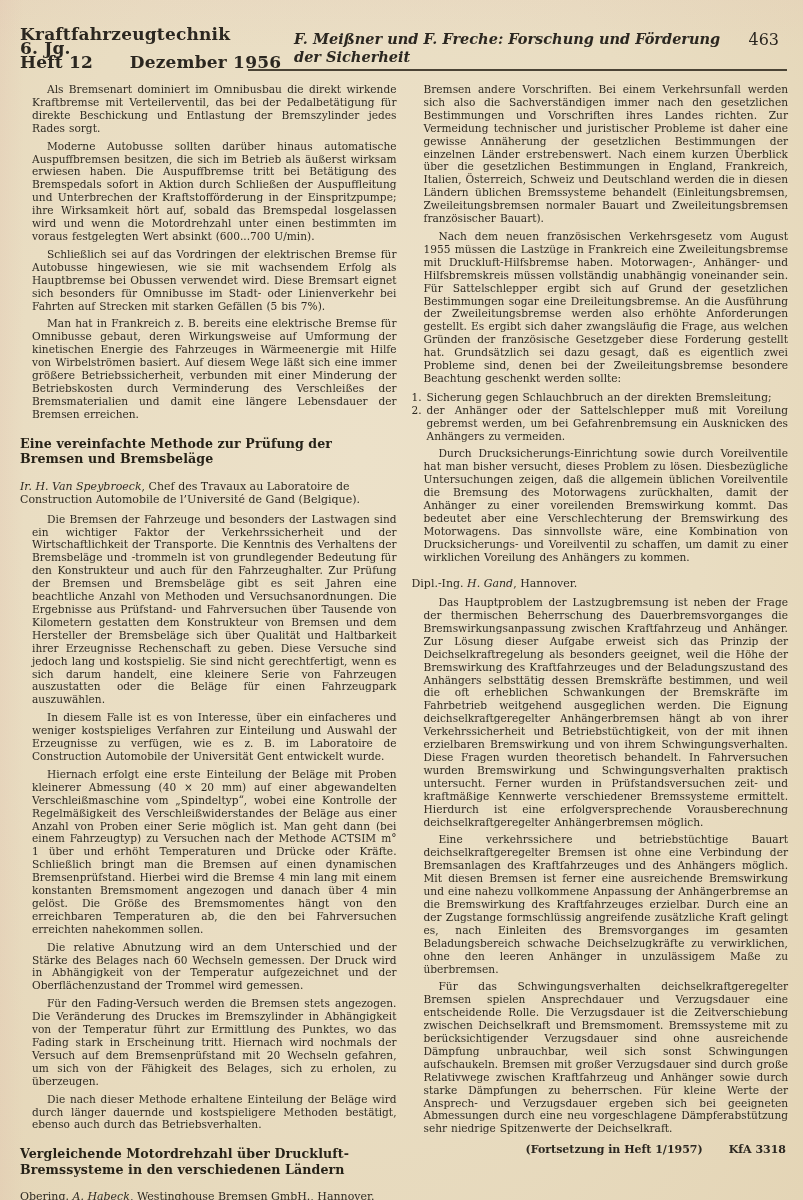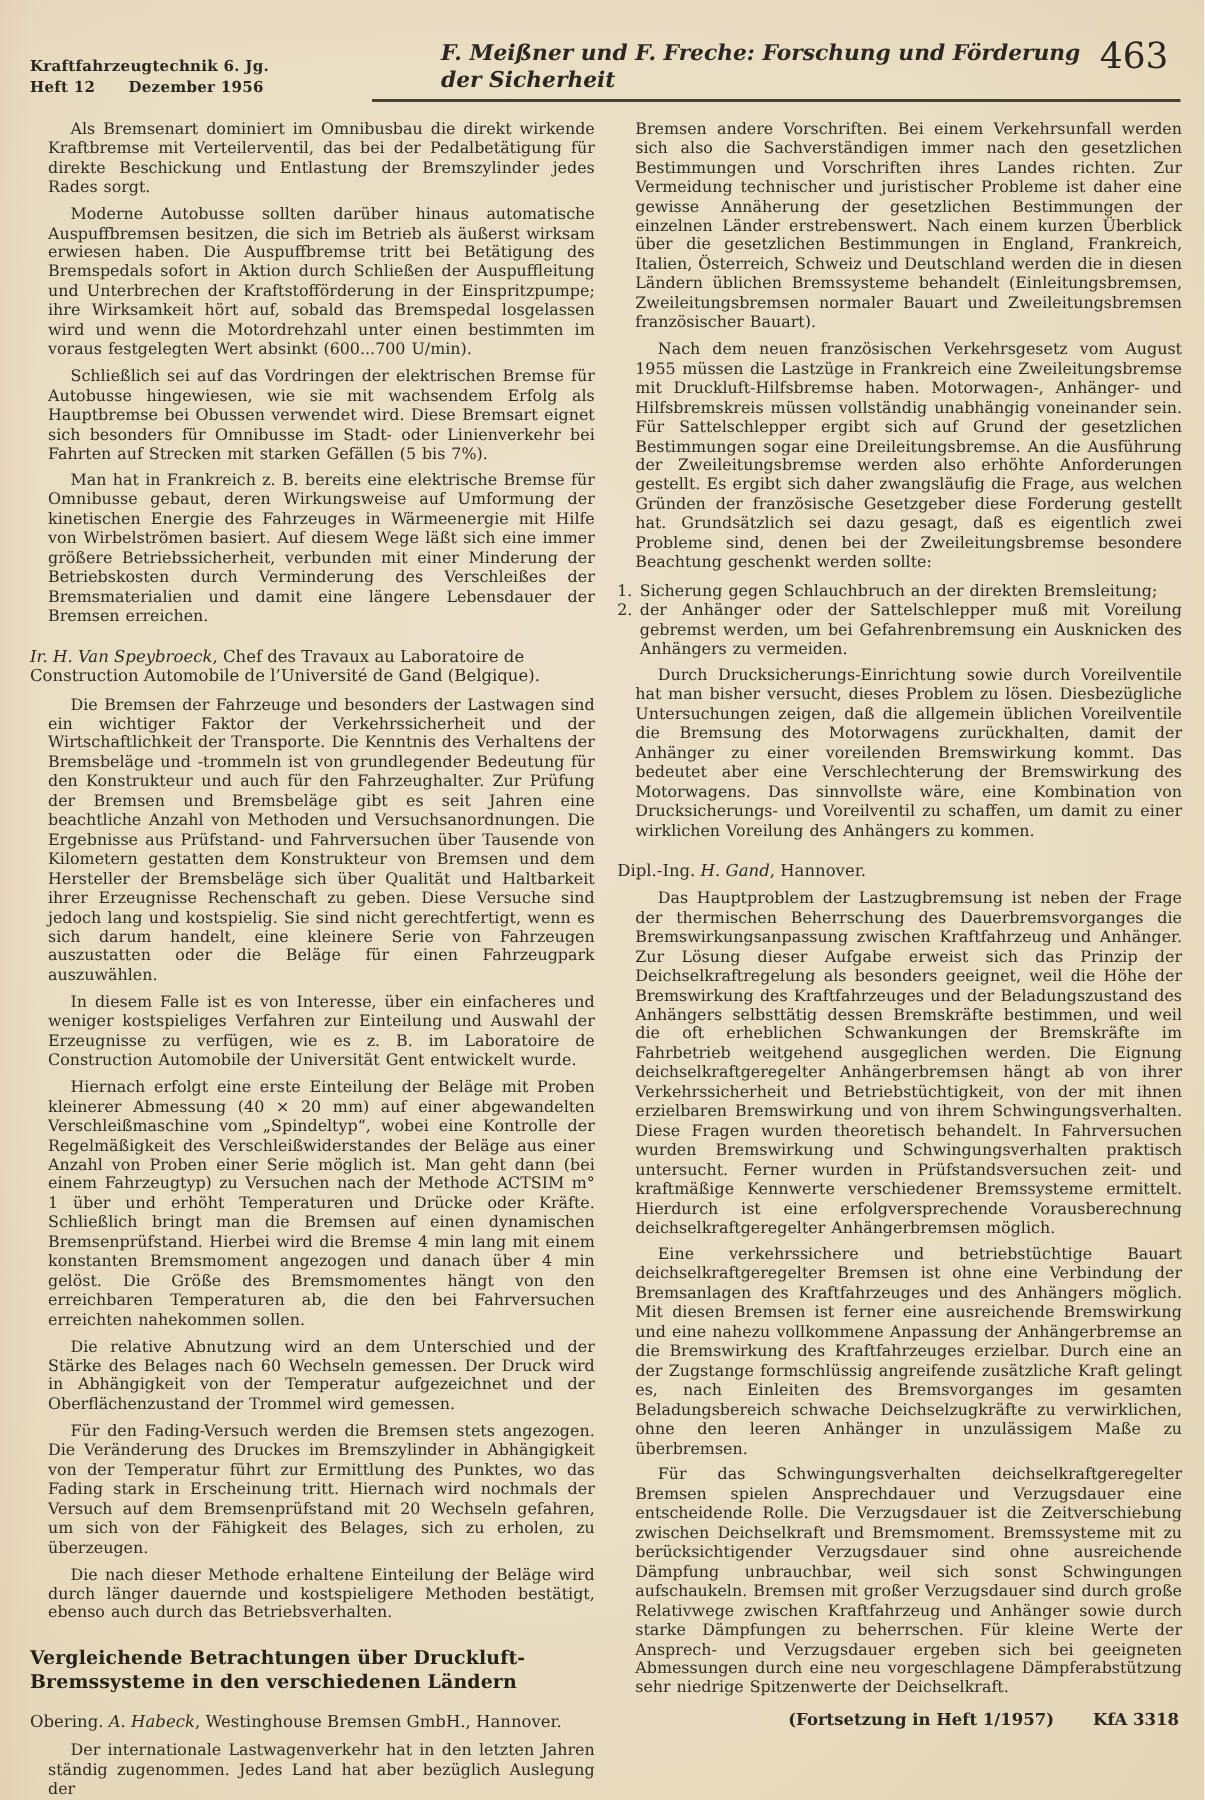--- a/index.html
+++ b/index.html
@@ -14,39 +14,39 @@
     font-family:"DejaVu Serif", serif;
     color:#2e2a22;
     overflow:hidden;
   }
   .header{
     display:flex;align-items:flex-end;
     padding:27px 16px 0 20px;
   }
   .journal-block{
     width:228px;flex:none;
-    font-size:10px;line-height:14px;font-weight:bold;
+    font-size:17px;line-height:14px;font-weight:bold;
     letter-spacing:0.2px;
     padding-bottom:2px;
     color:#2b2720;
   }
   .journal-block .issue{white-space:pre;}
   .rule-zone{
     flex:1;display:flex;align-items:flex-start;justify-content:space-between;
     border-bottom:2px solid #4a4335;
     padding-bottom:3px;
   }
   .running-title{
     font-style:italic;font-weight:bold;
     font-size:14.5px;line-height:18px;
     padding-left:46px;
     color:#2b2720;
   }
   .page-number{
-    font-size:24px;line-height:20px;
+    font-size:16px;line-height:20px;
     padding-right:8px;
     color:#2b2720;
   }
   .columns{
     display:flex;gap:15px;
     padding:12px 15px 0 20px;
     height:1100px;
   }
   .col{flex:1;min-width:0;}
   .col p{
@@ -104,30 +104,31 @@
   </div>
 
   <div class="columns">
 
     <div class="col">
       <p class="first">Als Bremsenart dominiert im Omnibusbau die direkt wirkende Kraftbremse mit Verteilerventil, das bei der Pedalbetätigung für direkte Beschickung und Entlastung der Bremszylinder jedes Rades sorgt.</p>
       <p>Moderne Autobusse sollten darüber hinaus automatische Auspuffbremsen besitzen, die sich im Betrieb als äußerst wirksam erwiesen haben. Die Auspuffbremse tritt bei Betätigung des Bremspedals sofort in Aktion durch Schließen der Auspuffleitung und Unterbrechen der Kraftstofförderung in der Einspritzpumpe; ihre Wirksamkeit hört auf, sobald das Bremspedal losgelassen wird und wenn die Motordrehzahl unter einen bestimmten im voraus festgelegten Wert absinkt (600...700 U/min).</p>
       <p>Schließlich sei auf das Vordringen der elektrischen Bremse für Autobusse hingewiesen, wie sie mit wachsendem Erfolg als Hauptbremse bei Obussen verwendet wird. Diese Bremsart eignet sich besonders für Omnibusse im Stadt- oder Linienverkehr bei Fahrten auf Strecken mit starken Gefällen (5 bis 7%).</p>
       <p>Man hat in Frankreich z. B. bereits eine elektrische Bremse für Omnibusse gebaut, deren Wirkungsweise auf Umformung der kinetischen Energie des Fahrzeuges in Wärmeenergie mit Hilfe von Wirbelströmen basiert. Auf diesem Wege läßt sich eine immer größere Betriebssicherheit, verbunden mit einer Minderung der Betriebskosten durch Verminderung des Verschleißes der Bremsmaterialien und damit eine längere Lebensdauer der Bremsen erreichen.</p>
 
+      <h2 class="section-heading">Eine vereinfachte Methode zur Prüfung der Bremsen und Bremsbeläge</h2>
       <div class="author-line"><span class="name">Ir. H. Van Speybroeck</span><span>, Chef des Travaux au Laboratoire de Construction Automobile de l’Université de Gand (Belgique).</span></div>
 
       <p class="first">Die Bremsen der Fahrzeuge und besonders der Lastwagen sind ein wichtiger Faktor der Verkehrssicherheit und der Wirtschaftlichkeit der Transporte. Die Kenntnis des Verhaltens der Bremsbeläge und -trommeln ist von grundlegender Bedeutung für den Konstrukteur und auch für den Fahrzeughalter. Zur Prüfung der Bremsen und Bremsbeläge gibt es seit Jahren eine beachtliche Anzahl von Methoden und Versuchsanordnungen. Die Ergebnisse aus Prüfstand- und Fahrversuchen über Tausende von Kilometern gestatten dem Konstrukteur von Bremsen und dem Hersteller der Bremsbeläge sich über Qualität und Haltbarkeit ihrer Erzeugnisse Rechenschaft zu geben. Diese Versuche sind jedoch lang und kostspielig. Sie sind nicht gerechtfertigt, wenn es sich darum handelt, eine kleinere Serie von Fahrzeugen auszustatten oder die Beläge für einen Fahrzeugpark auszuwählen.</p>
       <p>In diesem Falle ist es von Interesse, über ein einfacheres und weniger kostspieliges Verfahren zur Einteilung und Auswahl der Erzeugnisse zu verfügen, wie es z. B. im Laboratoire de Construction Automobile der Universität Gent entwickelt wurde.</p>
       <p>Hiernach erfolgt eine erste Einteilung der Beläge mit Proben kleinerer Abmessung (40 × 20 mm) auf einer abgewandelten Verschleißmaschine vom „Spindeltyp“, wobei eine Kontrolle der Regelmäßigkeit des Verschleißwiderstandes der Beläge aus einer Anzahl von Proben einer Serie möglich ist. Man geht dann (bei einem Fahrzeugtyp) zu Versuchen nach der Methode ACTSIM m° 1 über und erhöht Temperaturen und Drücke oder Kräfte. Schließlich bringt man die Bremsen auf einen dynamischen Bremsenprüfstand. Hierbei wird die Bremse 4 min lang mit einem konstanten Bremsmoment angezogen und danach über 4 min gelöst. Die Größe des Bremsmomentes hängt von den erreichbaren Temperaturen ab, die den bei Fahrversuchen erreichten nahekommen sollen.</p>
       <p>Die relative Abnutzung wird an dem Unterschied und der Stärke des Belages nach 60 Wechseln gemessen. Der Druck wird in Abhängigkeit von der Temperatur aufgezeichnet und der Oberflächenzustand der Trommel wird gemessen.</p>
       <p>Für den Fading-Versuch werden die Bremsen stets angezogen. Die Veränderung des Druckes im Bremszylinder in Abhängigkeit von der Temperatur führt zur Ermittlung des Punktes, wo das Fading stark in Erscheinung tritt. Hiernach wird nochmals der Versuch auf dem Bremsenprüfstand mit 20 Wechseln gefahren, um sich von der Fähigkeit des Belages, sich zu erholen, zu überzeugen.</p>
       <p>Die nach dieser Methode erhaltene Einteilung der Beläge wird durch länger dauernde und kostspieligere Methoden bestätigt, ebenso auch durch das Betriebsverhalten.</p>
 
-      <h2 class="section-heading">Vergleichende Betrachtungen über Druckluft-Bremssysteme in den verschiedenen Ländern</h2>
+      <h2 class="section-heading">Vergleichende Motordrehzahl über Druckluft-Bremssysteme in den verschiedenen Ländern</h2>
       <div class="author-line"><span>Obering. </span><span class="name">A. Habeck</span><span>, Westinghouse Bremsen GmbH., Hannover.</span></div>
 
       <p class="first">Der internationale Lastwagenverkehr hat in den letzten Jahren ständig zugenommen. Jedes Land hat aber bezüglich Auslegung der</p>
     </div>
 
     <div class="col">
       <p class="first no-indent">Bremsen andere Vorschriften. Bei einem Verkehrsunfall werden sich also die Sachverständigen immer nach den gesetzlichen Bestimmungen und Vorschriften ihres Landes richten. Zur Vermeidung technischer und juristischer Probleme ist daher eine gewisse Annäherung der gesetzlichen Bestimmungen der einzelnen Länder erstrebenswert. Nach einem kurzen Überblick über die gesetzlichen Bestimmungen in England, Frankreich, Italien, Österreich, Schweiz und Deutschland werden die in diesen Ländern üblichen Bremssysteme behandelt (Einleitungsbremsen, Zweileitungsbremsen normaler Bauart und Zweileitungsbremsen französischer Bauart).</p>
       <p>Nach dem neuen französischen Verkehrsgesetz vom August 1955 müssen die Lastzüge in Frankreich eine Zweileitungsbremse mit Druckluft-Hilfsbremse haben. Motorwagen-, Anhänger- und Hilfsbremskreis müssen vollständig unabhängig voneinander sein. Für Sattelschlepper ergibt sich auf Grund der gesetzlichen Bestimmungen sogar eine Dreileitungsbremse. An die Ausführung der Zweileitungsbremse werden also erhöhte Anforderungen gestellt. Es ergibt sich daher zwangsläufig die Frage, aus welchen Gründen der französische Gesetzgeber diese Forderung gestellt hat. Grundsätzlich sei dazu gesagt, daß es eigentlich zwei Probleme sind, denen bei der Zweileitungsbremse besondere Beachtung geschenkt werden sollte:</p>
 
       <div class="num-list">

